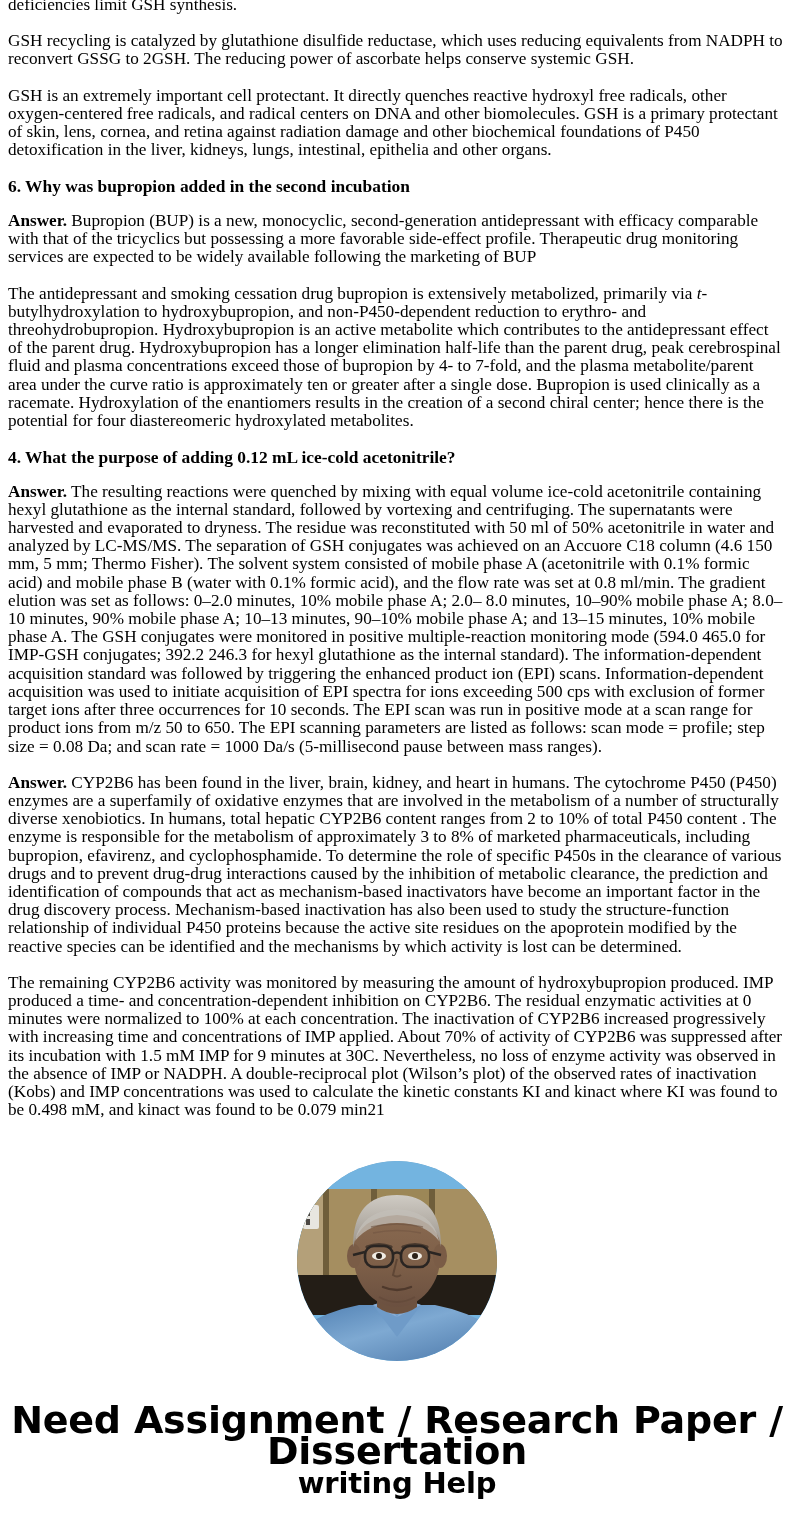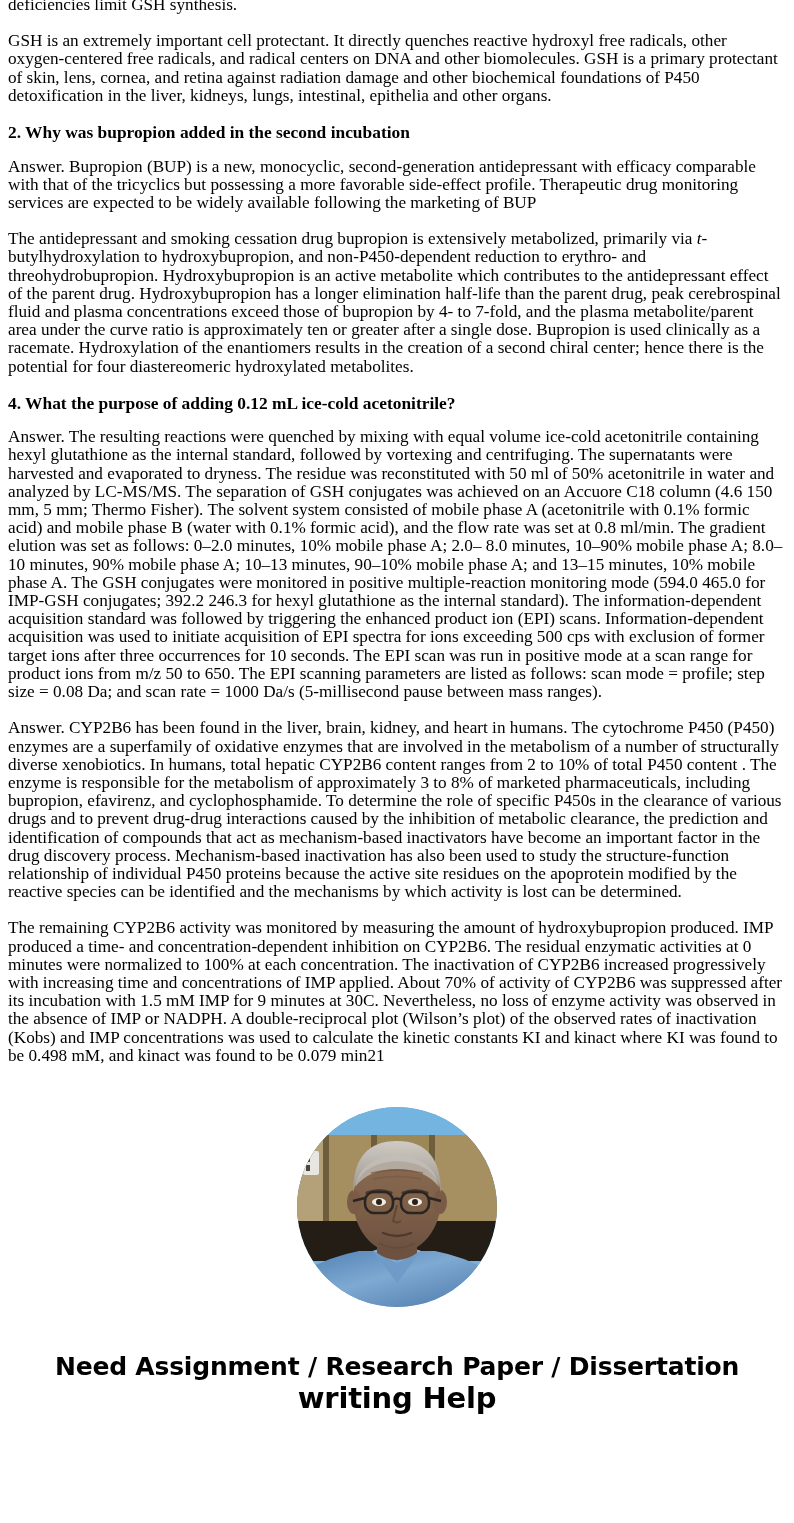--- a/index.html
+++ b/index.html
@@ -34,21 +34,21 @@
     margin-top: -4px;
   }
   h3.qheading {
     margin: 0 0 16px 0;
     font-size: 17.4px;
     line-height: 18.5px;
     font-weight: bold;
     text-align: left;
   }
   .lead {
-    font-weight: normal;
+    font-weight: bold;
   }
   .ital {
     font-style: italic;
   }
   
   .avatar-wrap {
     margin: 42px 0 0 0;
     display: flex;
     justify-content: center;
   }
@@ -68,42 +68,43 @@
   }
   
   .footer {
     margin-top: 44px;
     text-align: center;
     font-family: "DejaVu Sans", "Liberation Sans", sans-serif;
     font-weight: bold;
     color: #000000;
   }
   .footer .line1 {
-    font-size: 25px;
+    font-size: 38px;
     line-height: 31px;
     letter-spacing: -0.2px;
   }
   .footer .line2 {
     font-size: 29px;
     line-height: 31px;
     margin-top: 1px;
     letter-spacing: -0.2px;
   }
 </style>
 </head>
 <body>
 
 <div class="page">
 
   <p class="para clipped-top">deficiencies limit GSH synthesis.</p>
 
+  <p class="para">GSH recycling is catalyzed by glutathione disulfide reductase, which uses reducing equivalents from NADPH to reconvert GSSG to 2GSH. The reducing power of ascorbate helps conserve systemic GSH.</p>
 
   <p class="para">GSH is an extremely important cell protectant. It directly quenches reactive hydroxyl free radicals, other oxygen-centered free radicals, and radical centers on DNA and other biomolecules. GSH is a primary protectant of skin, lens, cornea, and retina against radiation damage and other biochemical foundations of P450 detoxification in the liver, kidneys, lungs, intestinal, epithelia and other organs.</p>
 
-  <h3 class="qheading">2. Why was bupropion added in the second incubation</h3>
+  <h3 class="qheading">6. Why was bupropion added in the second incubation</h3>
 
   <p class="para"><span class="lead">Answer.</span> <span>Bupropion (BUP) is a new, monocyclic, second-generation antidepressant with efficacy comparable with that of the tricyclics but possessing a more favorable side-effect profile. Therapeutic drug monitoring services are expected to be widely available following the marketing of BUP</span></p>
 
   <p class="para"><span>The antidepressant and smoking cessation drug bupropion is extensively metabolized, primarily via </span><span class="ital">t</span><span>-butylhydroxylation to hydroxybupropion, and non-P450-dependent reduction to erythro- and threohydrobupropion. Hydroxybupropion is an active metabolite which contributes to the antidepressant effect of the parent drug. Hydroxybupropion has a longer elimination half-life than the parent drug, peak cerebrospinal fluid and plasma concentrations exceed those of bupropion by 4- to 7-fold, and the plasma metabolite/parent area under the curve ratio is approximately ten or greater after a single dose. Bupropion is used clinically as a racemate. Hydroxylation of the enantiomers results in the creation of a second chiral center; hence there is the potential for four diastereomeric hydroxylated metabolites.</span></p>
 
   <h3 class="qheading">4. What the purpose of adding 0.12 mL ice-cold acetonitrile?</h3>
 
   <p class="para"><span class="lead">Answer.</span> <span>The resulting reactions were quenched by mixing with equal volume ice-cold acetonitrile containing hexyl glutathione as the internal standard, followed by vortexing and centrifuging. The supernatants were harvested and evaporated to dryness. The residue was reconstituted with 50 ml of 50% acetonitrile in water and analyzed by LC-MS/MS. The separation of GSH conjugates was achieved on an Accuore C18 column (4.6 150 mm, 5 mm; Thermo Fisher). The solvent system consisted of mobile phase A (acetonitrile with 0.1% formic acid) and mobile phase B (water with 0.1% formic acid), and the flow rate was set at 0.8 ml/min. The gradient elution was set as follows: 0–2.0 minutes, 10% mobile phase A; 2.0– 8.0 minutes, 10–90% mobile phase A; 8.0–10 minutes, 90% mobile phase A; 10–13 minutes, 90–10% mobile phase A; and 13–15 minutes, 10% mobile phase A. The GSH conjugates were monitored in positive multiple-reaction monitoring mode (594.0 465.0 for IMP-GSH conjugates; 392.2 246.3 for hexyl glutathione as the internal standard). The information-dependent acquisition standard was followed by triggering the enhanced product ion (EPI) scans. Information-dependent acquisition was used to initiate acquisition of EPI spectra for ions exceeding 500 cps with exclusion of former target ions after three occurrences for 10 seconds. The EPI scan was run in positive mode at a scan range for product ions from m/z 50 to 650. The EPI scanning parameters are listed as follows: scan mode = profile; step size = 0.08 Da; and scan rate = 1000 Da/s (5-millisecond pause between mass ranges).</span></p>
 
 

